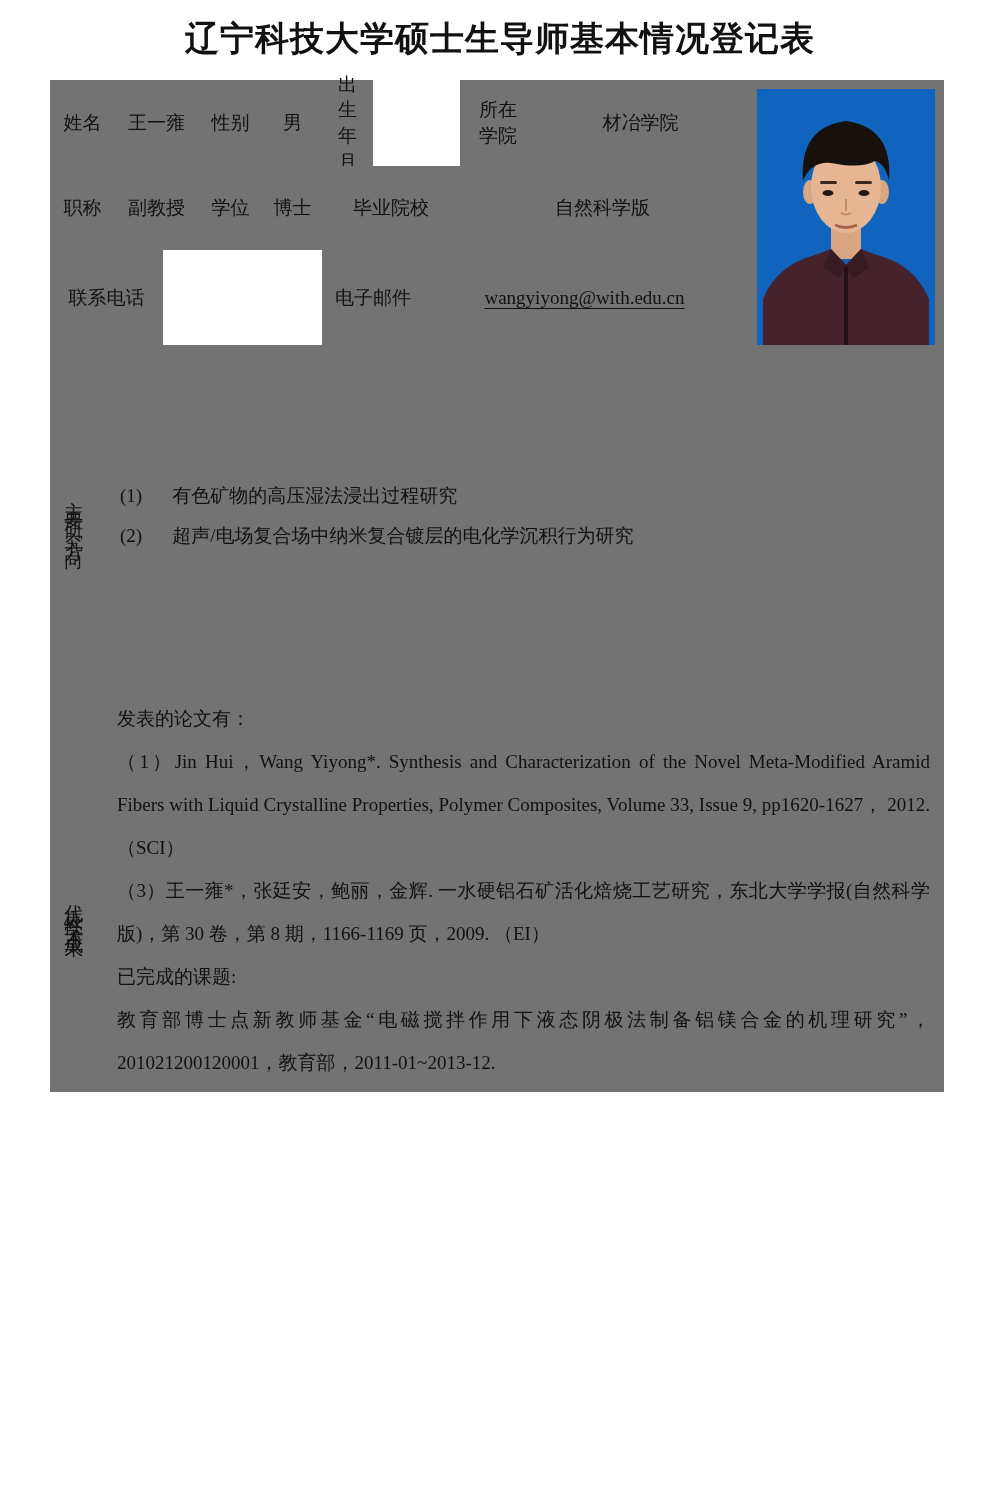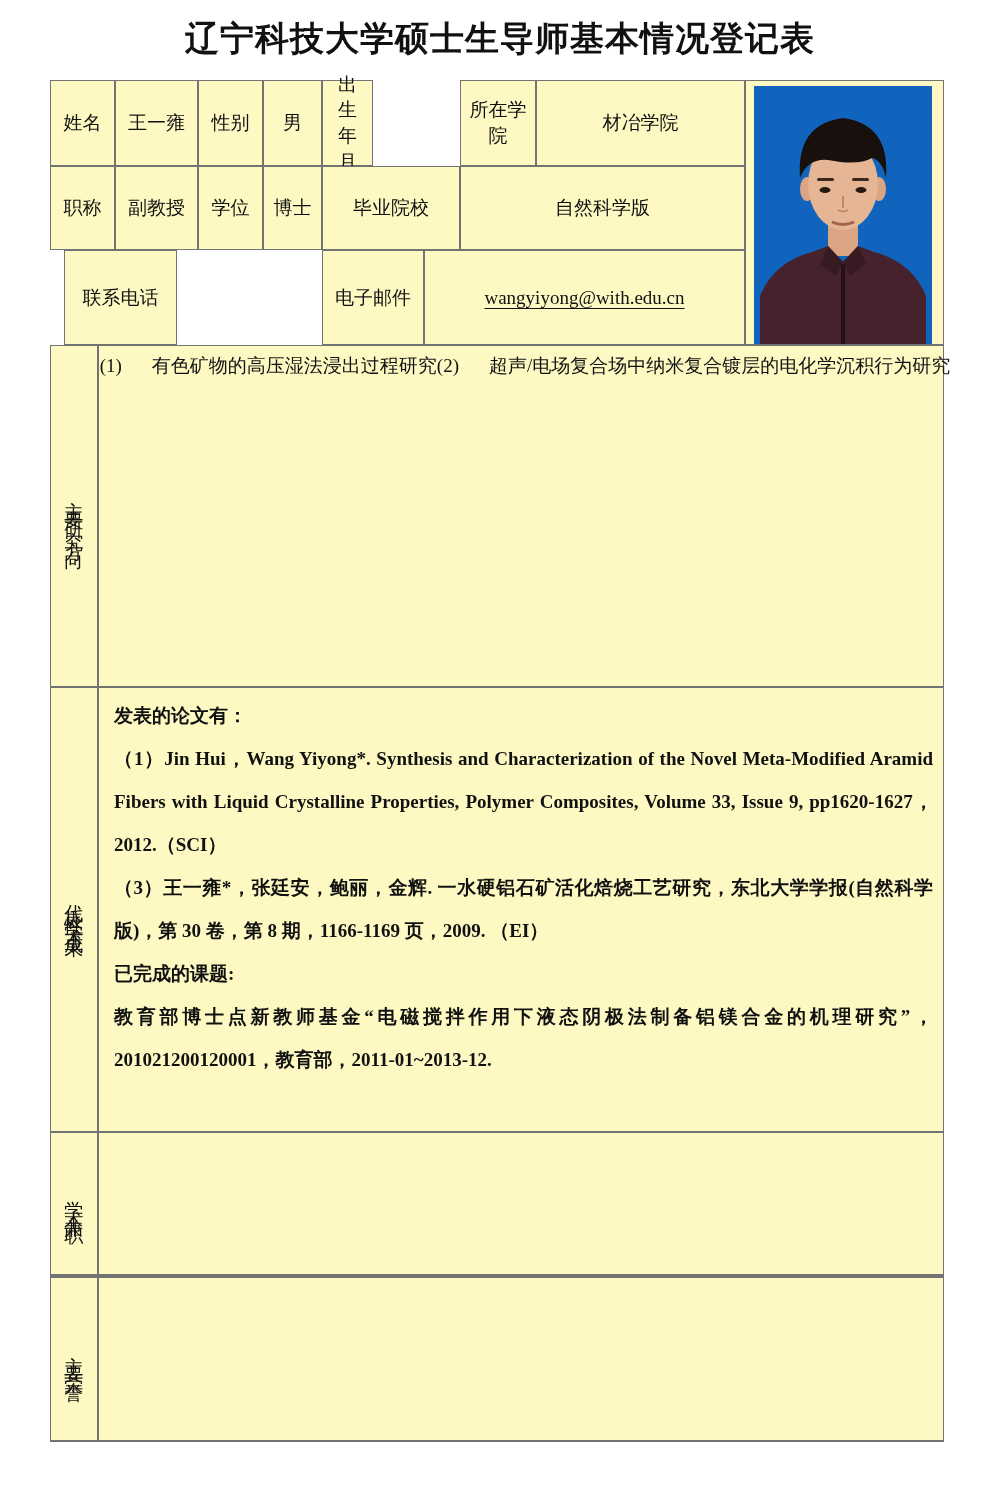--- a/index.html
+++ b/index.html
@@ -2,82 +2,81 @@
 <html><head>
 <meta charset="utf-8">
 <style>
   html, body {
     margin: 0; padding: 0;
     background: #ffffff;
     width: 1000px; height: 1500px;
     font-family: "Liberation Serif", "DejaVu Serif", serif;
     color: #111111;
   }
-  .page { position: relative; width: 1000px; height: 1500px; overflow: hidden; }
+  .page { position: relative; width: 1000px; height: 1092px; overflow: hidden; }
 
   .doc-title {
     position: absolute; left: 0; top: 16px; width: 1000px;
     text-align: center;
     font-size: 34px; font-weight: bold;
     letter-spacing: 1px;
     font-family: "Liberation Sans", "DejaVu Sans", sans-serif;
   }
 
   .form-table {
     position: absolute; left: 50px; top: 80px;
     width: 896px; height: 1364px;
     box-sizing: border-box;
   }
 
   .cell {
     position: absolute;
     box-sizing: border-box;
-    border: 1px solid #737373;
+    border: 4px solid #737373;
     display: flex; align-items: center; justify-content: center;
     font-size: 19px;
     line-height: 1.35;
     text-align: center;
-    background: #fef9c3;
+    background: #737373;
   }
   .cell.wrap-narrow { padding: 2px 8px; }
   .cell.left-align { justify-content: flex-start; text-align: left; }
 
   .email-link { text-decoration: underline; text-underline-offset: 4px; }
 
   
   .v-label {
     writing-mode: vertical-rl;
     text-orientation: upright;
     font-size: 19px;
   }
   .ls-10 { letter-spacing: 10px; }
   .ls-6  { letter-spacing: 6px; }
   .ls-9  { letter-spacing: 9px; }
 
   
   .research-content {
-    flex-direction: row;
+    flex-direction: column;
     align-items: flex-start; justify-content: center;
     padding: 0 10px 0 18px;
     text-align: left;
   }
   .research-line { line-height: 40px; white-space: nowrap; }
   .research-no { display: inline-block; margin-right: 30px; }
 
   
   .achieve-content {
     flex-direction: column;
     align-items: stretch; justify-content: flex-start;
     padding: 6px 10px 0 15px;
     text-align: left;
   }
   .achieve-par {
     line-height: 43px;
     text-align: justify;
-    font-weight: bold;
   }
 
   .thick-top { border-top-width: 3px; }
   .thick-bottom { border-bottom-width: 2px; }
 
   
   .photo-cell { align-items: flex-start; justify-content: flex-start; }
   .photo-frame { position: absolute; left: 8px; top: 5px; width: 178px; height: 258px; }
 </style>
 </head>
@@ -129,21 +128,21 @@
       </svg>
     </div>
 
     <div class="cell" style="left:0px;top:86px;width:65px;height:84px">职称</div>
     <div class="cell" style="left:65px;top:86px;width:83px;height:84px">副教授</div>
     <div class="cell" style="left:148px;top:86px;width:65px;height:84px">学位</div>
     <div class="cell" style="left:213px;top:86px;width:59px;height:84px">博士</div>
     <div class="cell" style="left:272px;top:86px;width:138px;height:84px">毕业院校</div>
     <div class="cell" style="left:410px;top:86px;width:285px;height:84px">自然科学版</div>
 
-    <div class="cell" style="left:14px;top:170px;width:113px;height:95px">联系电话</div>
+    <div class="cell" style="left:0px;top:170px;width:113px;height:95px">联系电话</div>
     <div class="cell" style="left:272px;top:170px;width:102px;height:95px">电子邮件</div>
     <div class="cell" style="left:374px;top:170px;width:321px;height:95px">
       <span class="email-link">wangyiyong@with.edu.cn</span>
     </div>
 
     <div class="cell" style="left:0px;top:265px;width:48px;height:342px">
       <span class="v-label ls-10">主要研究方向</span>
     </div>
     <div class="cell research-content" style="left:48px;top:265px;width:846px;height:342px">
       <div class="research-line">

